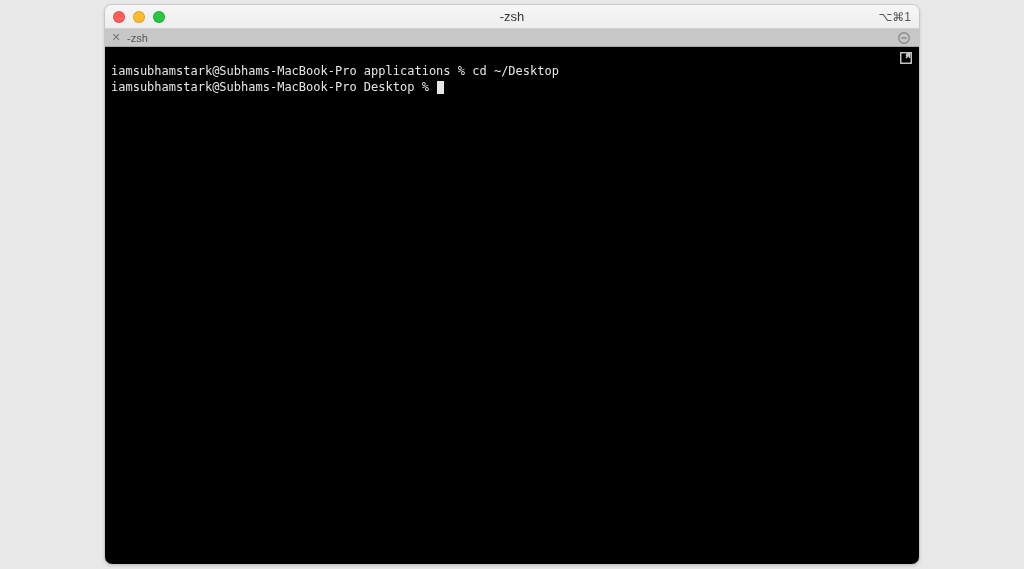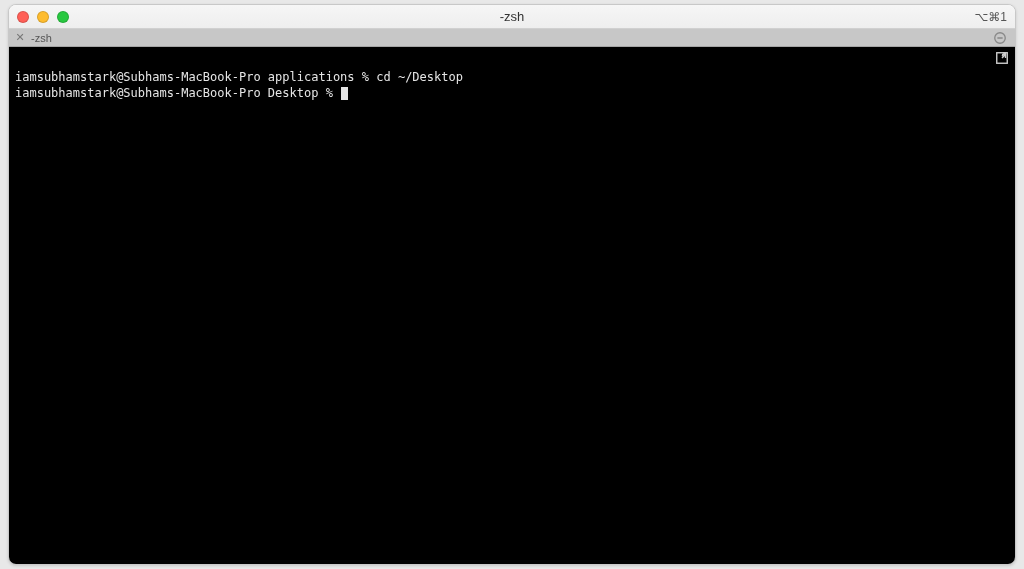--- a/index.html
+++ b/index.html
@@ -9,21 +9,21 @@
     }
     body {
       background: #e8e8e8;
       font-family: -apple-system, BlinkMacSystemFont, "Segoe UI", sans-serif;
       display: flex;
       justify-content: center;
       align-items: flex-start;
       padding: 4px;
     }
     .window {
-      width: 1008px;
+      width: 816px;
       height: 561px;
       background: #fff;
       border-radius: 8px;
       overflow: hidden;
       box-shadow: 0 1px 3px rgba(0,0,0,0.15);
       border: 1px solid #c8c8c8;
       display: flex;
       flex-direction: column;
     }
     .titlebar {
@@ -98,21 +98,21 @@
       color: #888;
       font-size: 14px;
     }
     .terminal-body {
       flex: 1;
       background: #000;
       color: #e5e5e5;
       font-family: "Menlo", "Monaco", "Consolas", monospace;
       font-size: 12px;
       line-height: 1.35;
-      padding: 22px 6px;
+      padding: 16px 6px;
       position: relative;
       overflow: hidden;
     }
     .terminal-line {
       white-space: pre;
     }
     .cursor {
       display: inline-block;
       width: 7px;
       height: 13px;

